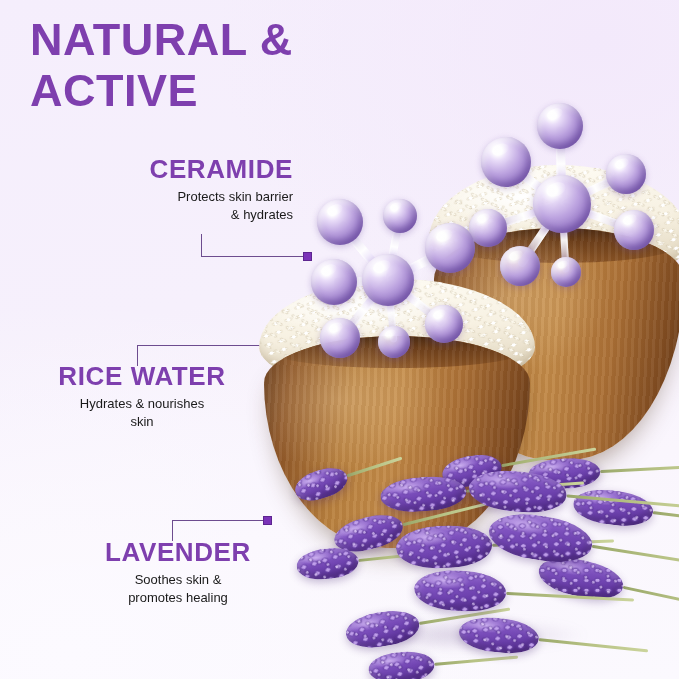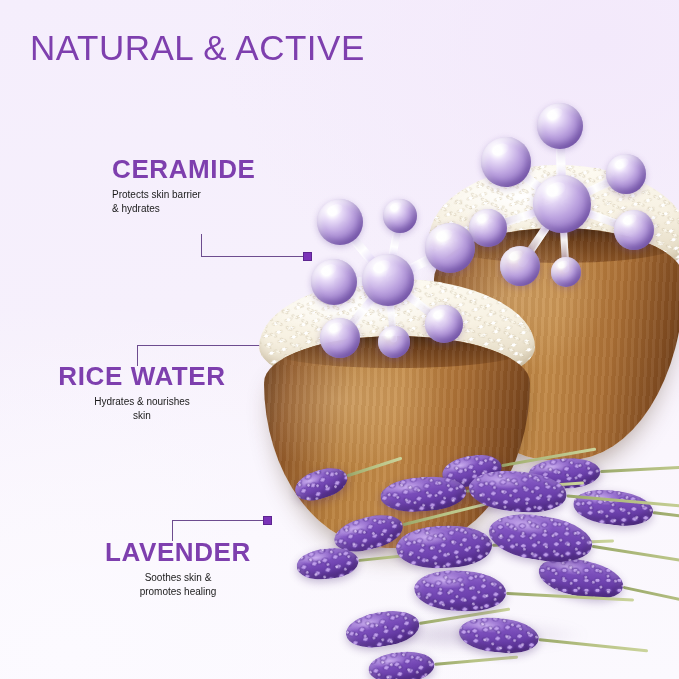--- a/index.html
+++ b/index.html
@@ -11,38 +11,38 @@
     position:relative; width:679px; height:679px;
     background:
       radial-gradient(ellipse 90% 70% at 88% 6%, #f3e9fb 0%, rgba(243,233,251,0) 62%),
       radial-gradient(ellipse 120% 90% at 10% 96%, #fcfaff 0%, rgba(252,250,255,0) 58%),
       linear-gradient(168deg, #f5eefc 0%, #f6f0fc 42%, #faf6fd 72%, #fbf9fe 100%);
     overflow:hidden;
   }
 
   
   #title {
-    position:absolute; left:30px; top:28px; width:430px;
-    font-size:35px; font-weight:400; letter-spacing:.5px;
+    position:absolute; left:30px; top:14px; width:430px;
+    font-size:45px; font-weight:700; letter-spacing:.5px;
     line-height:1.14; color:#7e3fae; text-transform:uppercase;
   }
   #title .l2 { display:block; }
 
   
   .ing { position:absolute; }
   .ing .head {
     font-size:26px; font-weight:700; letter-spacing:.6px;
     color:#7e3fae; text-transform:uppercase; line-height:1.05;
     white-space:nowrap;
   }
   .ing .desc {
-    font-size:10px; font-weight:400; color:#1a1a1a;
+    font-size:13px; font-weight:400; color:#1a1a1a;
     line-height:1.33; margin-top:5px;
   }
-  .ing.c-ceramide   { left:112px; top:156px; text-align:left; width:175px; }
+  .ing.c-ceramide   { left:118px; top:156px; text-align:right; width:175px; }
   .ing.c-ricewater  { left:47px;  top:363px; text-align:center; width:190px; }
   .ing.c-lavender   { left:89px;  top:539px; text-align:center; width:178px; }
 
   
   .leader { position:absolute; }
   .leader .seg-v, .leader .seg-h {
     position:absolute; background:#6d4c8f;
   }
   .leader .seg-v { width:1.4px; }
   .leader .seg-h { height:1.4px; }

